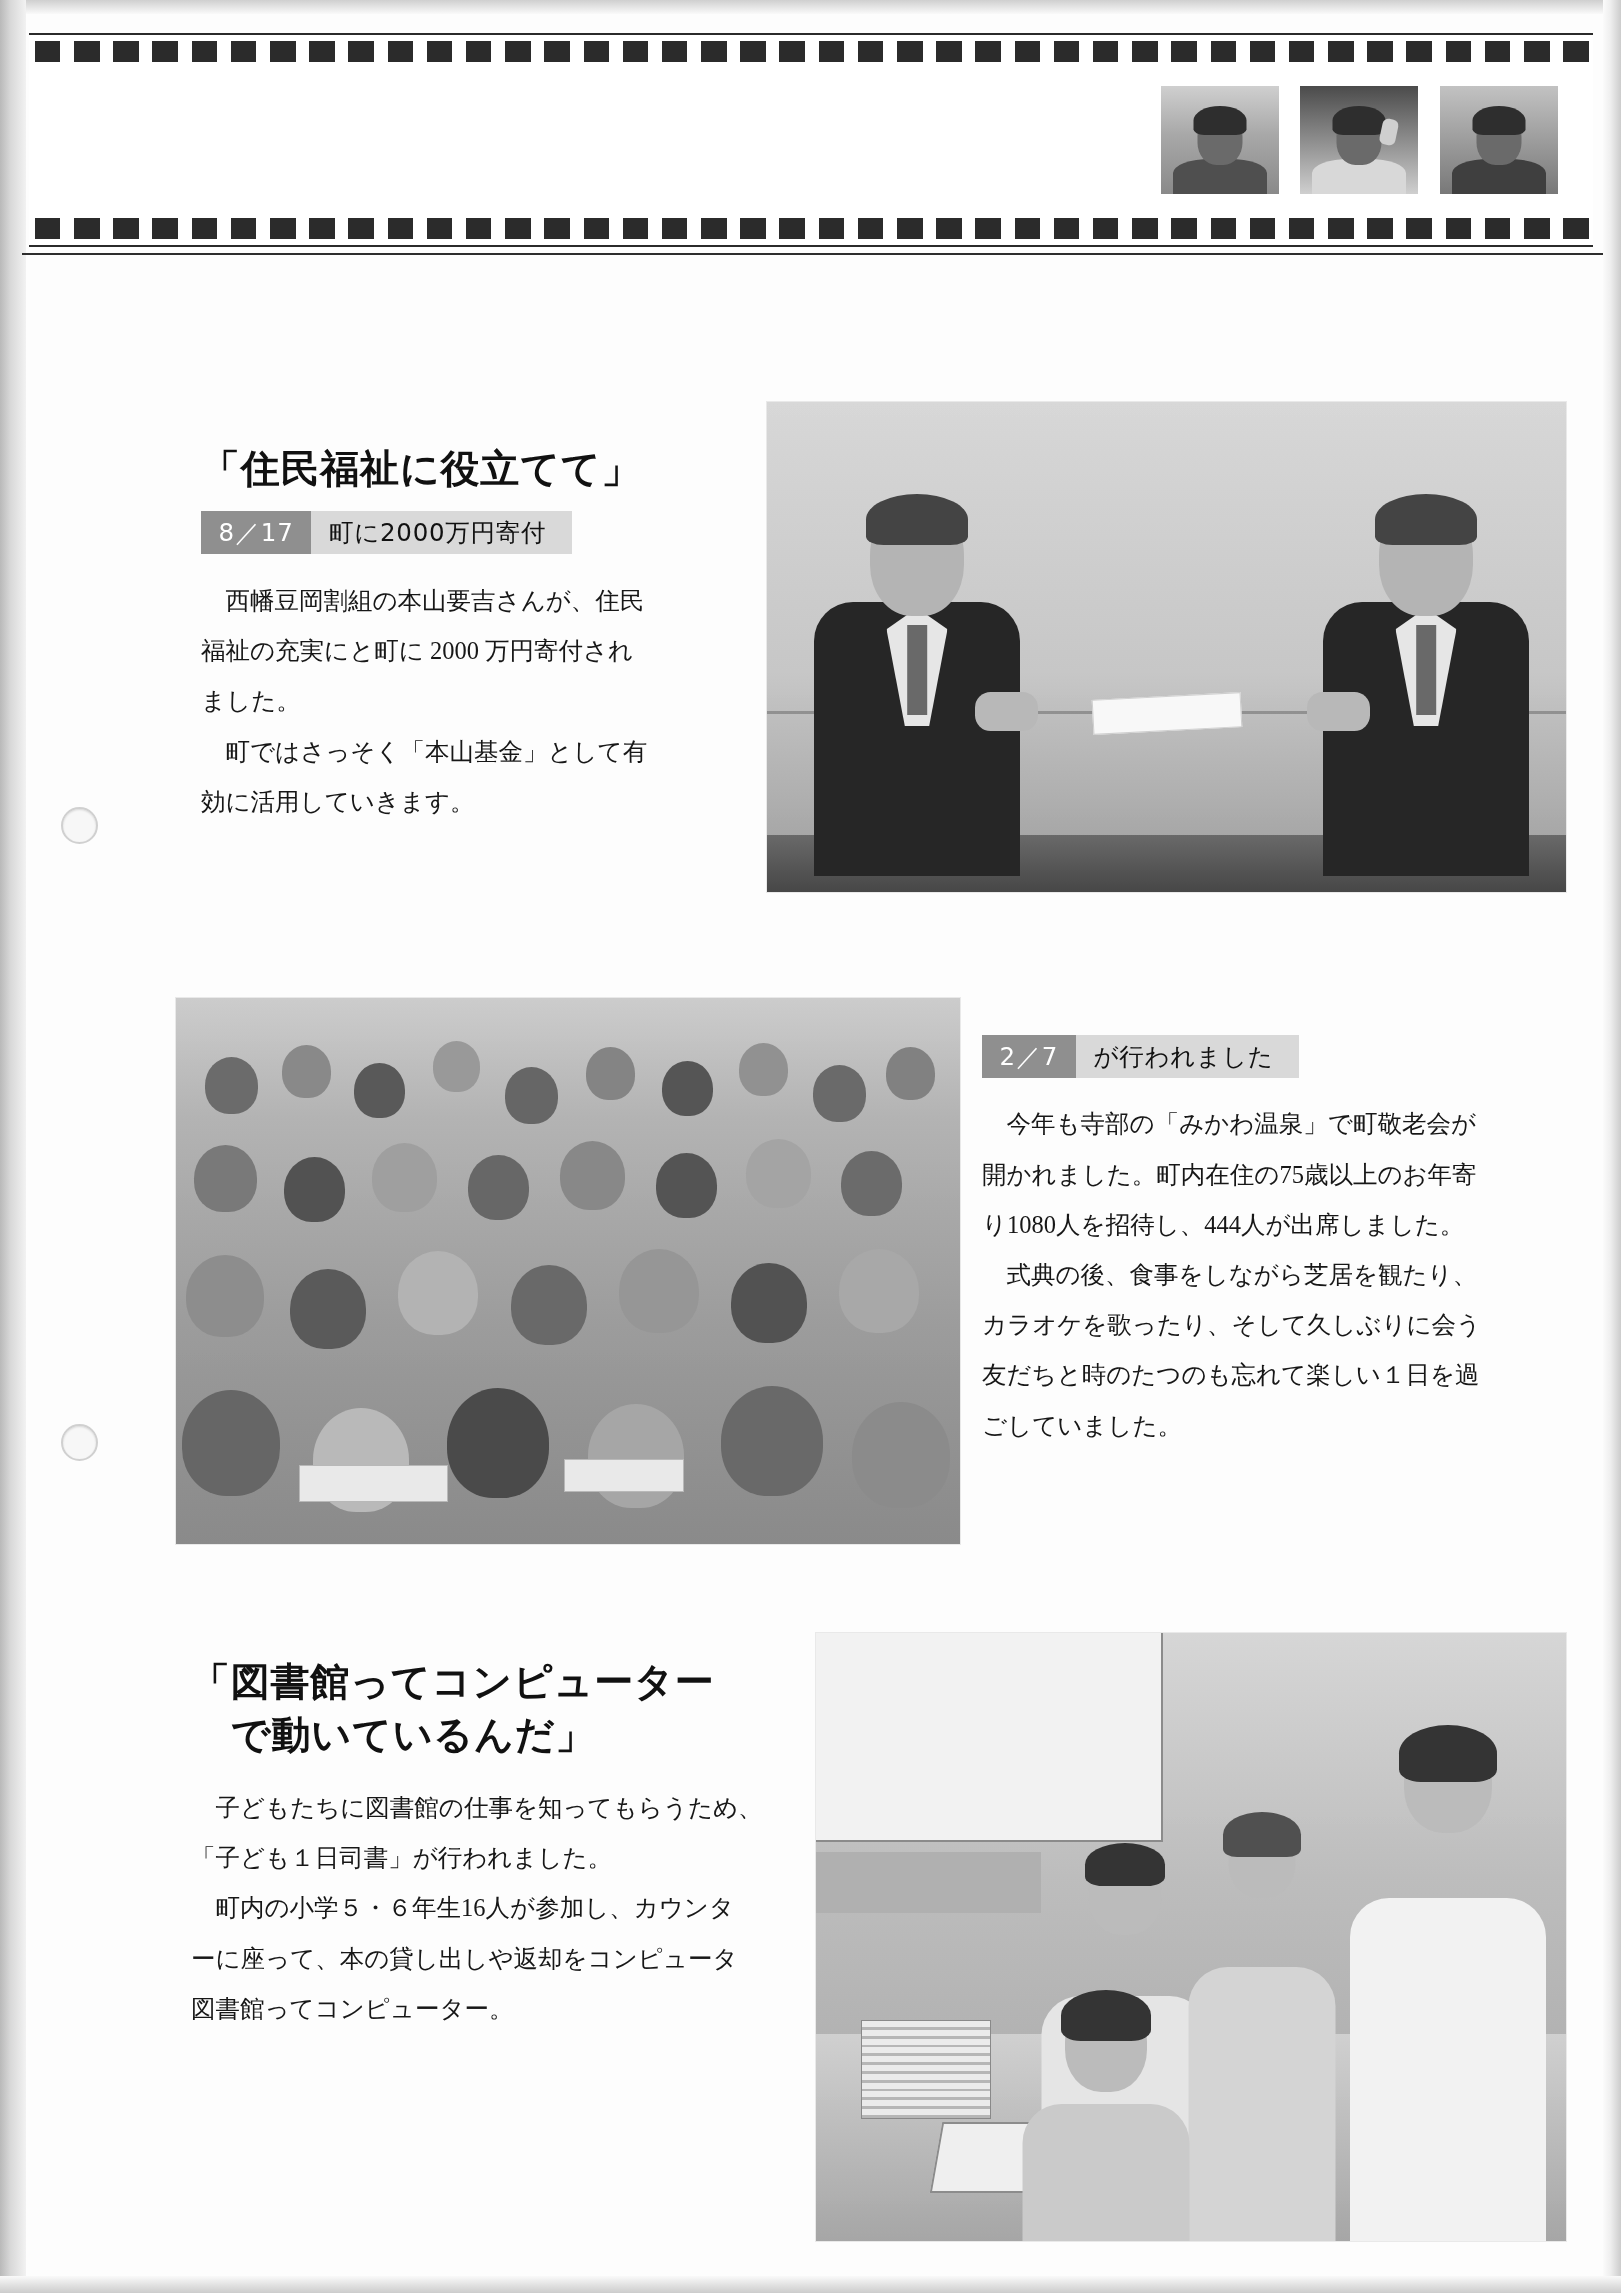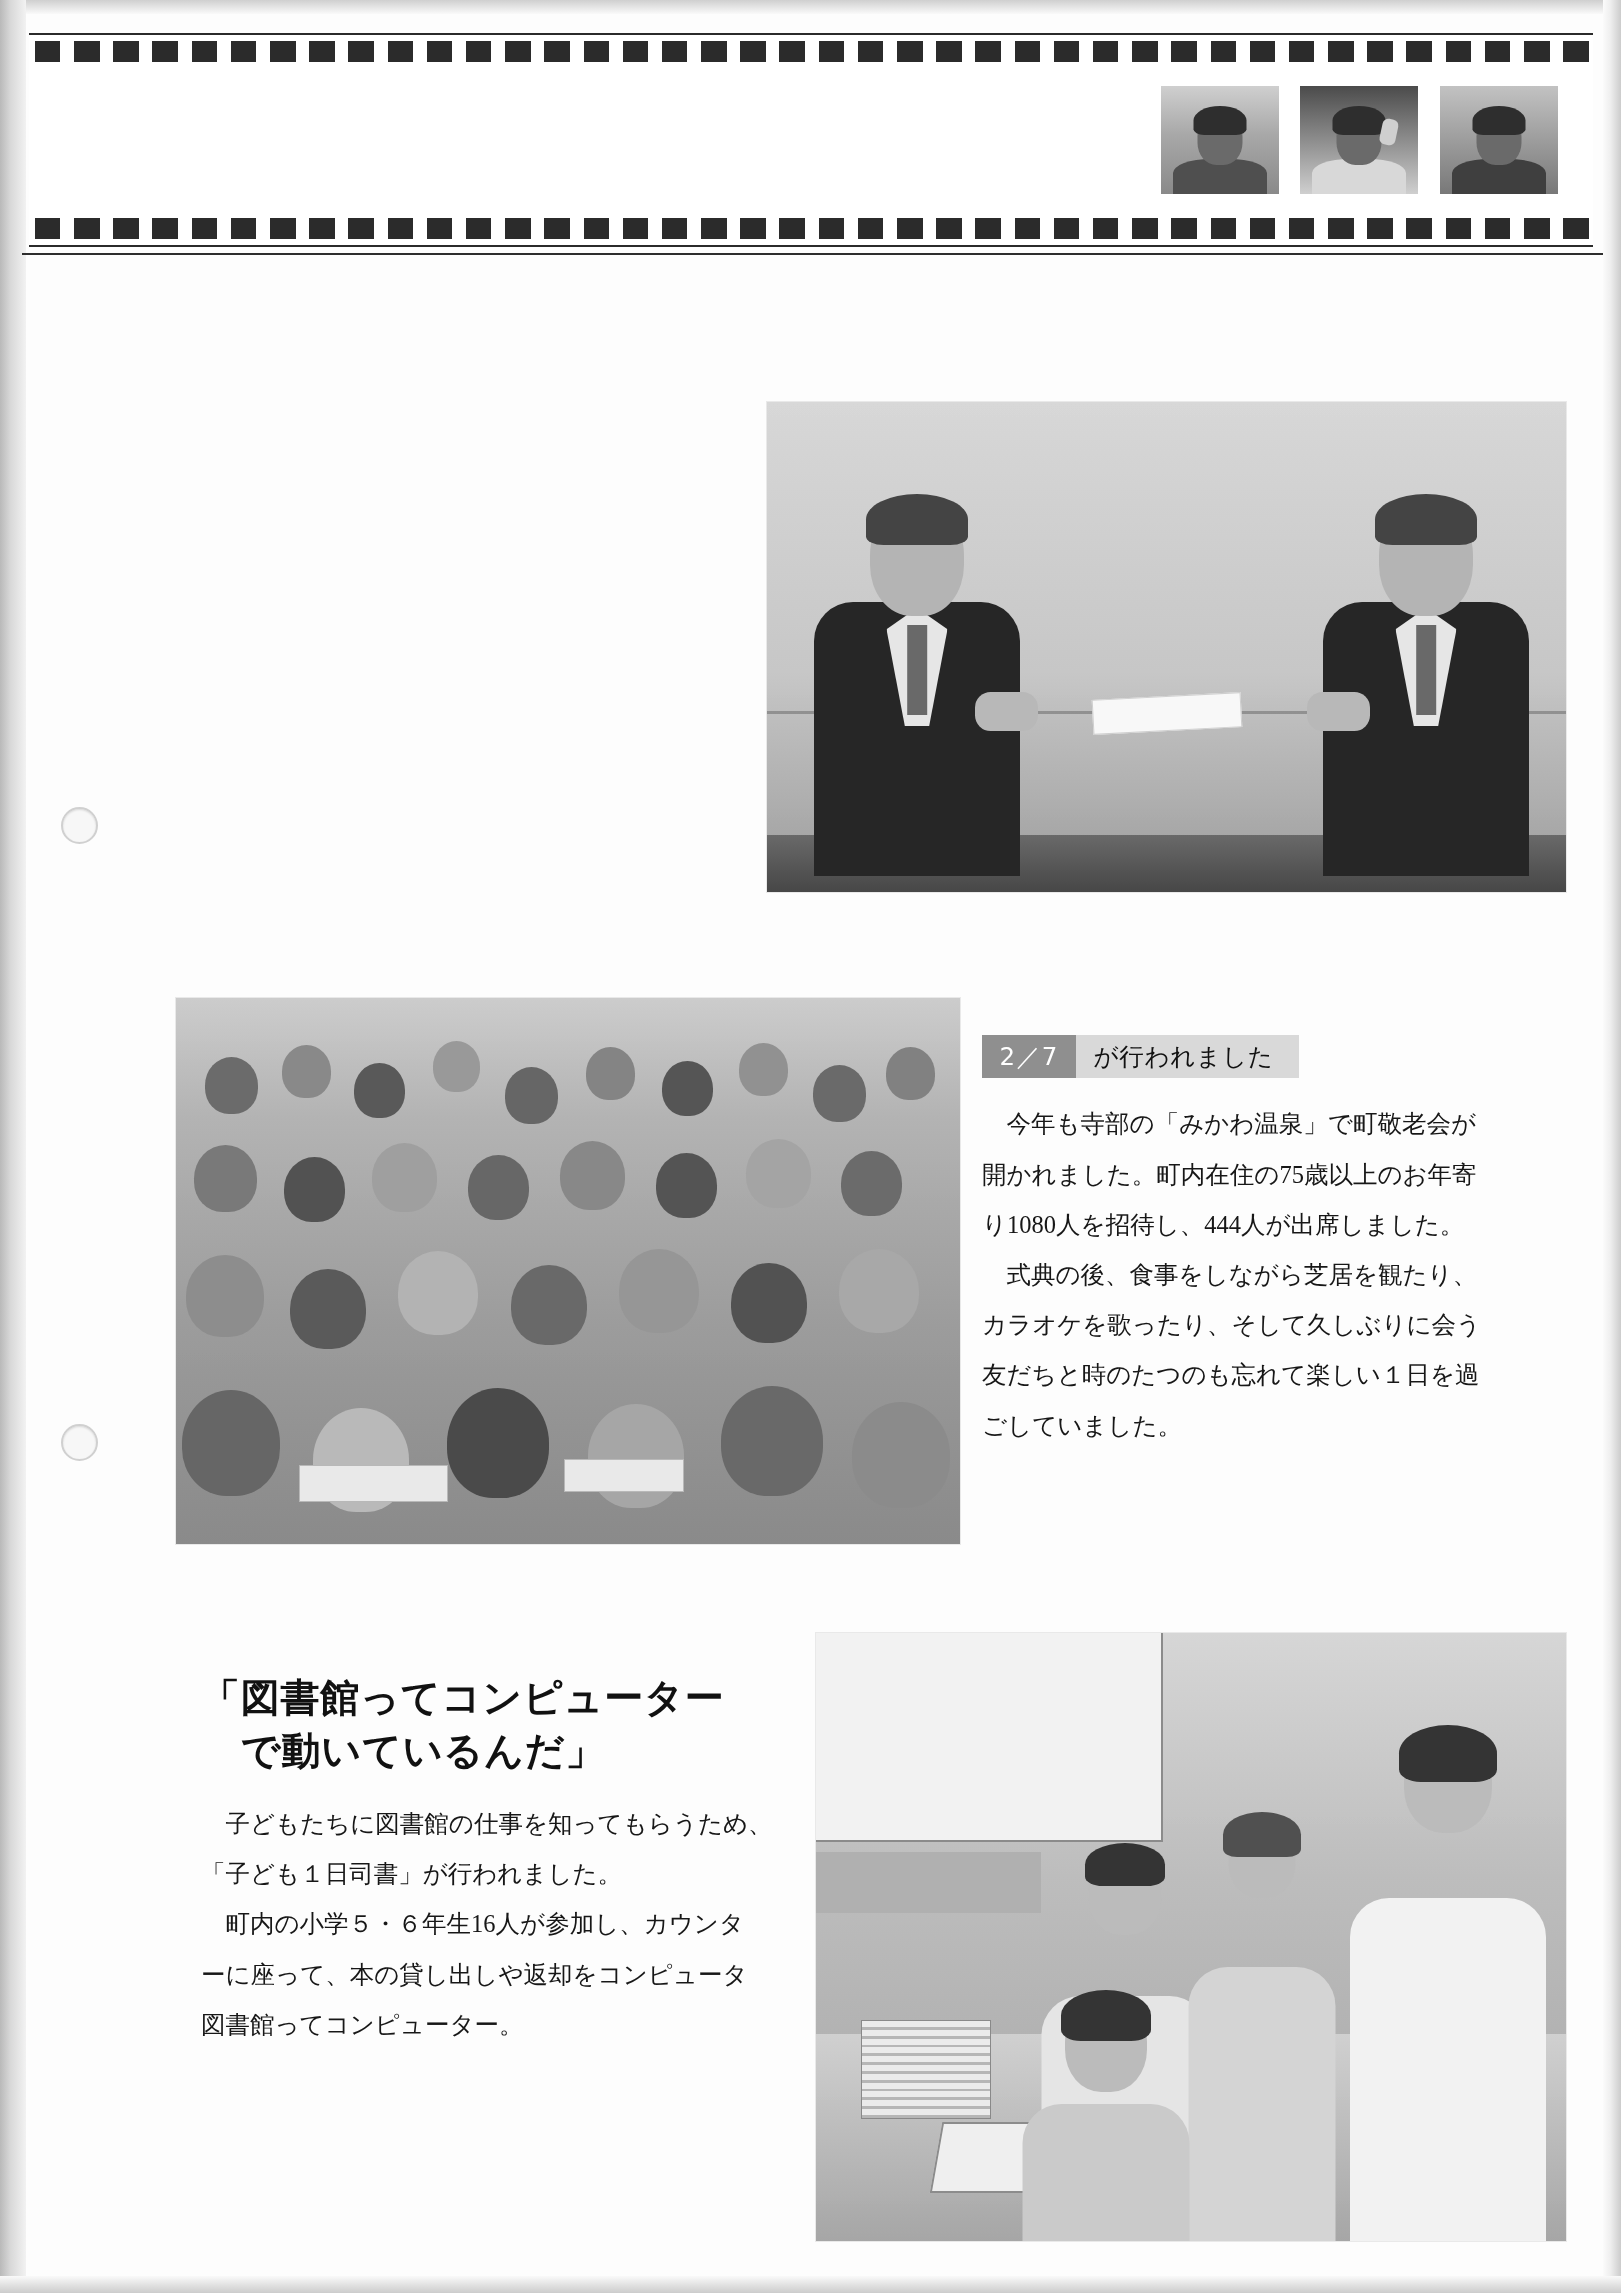--- a/index.html
+++ b/index.html
@@ -508,20 +508,32 @@
         <span class="perf"></span>
       <span class="perf"></span>
         <span class="perf"></span>
         <span class="perf"></span>
         <span class="perf"></span>
     </div>
   </div>
 
   <div class="hr-under-film"></div>
 
+  <div class="article" style="left:201px; top:443px; width:529px;">
+    <div class="headline">「住民福祉に役立てて」</div>
+    <div class="date-bar">
+      <span class="date">8／17</span>
+      <span class="subject">町に2000万円寄付</span>
+    </div>
+    <div class="body-text">　西幡豆岡割組の本山要吉さんが、住民
+福祉の充実にと町に 2000 万円寄付され
+ました。
+　町ではさっそく「本山基金」として有
+効に活用していきます。</div>
+  </div>
 
   <div class="photo photo1 photo-shadow" style="left:767px; top:402px; width:799px; height:490px;">
     <div class="bg"></div>
     <div class="wallline"></div>
     <div class="chair"></div>
     <div class="man manL" style="height:392px;">
       <div class="suit"></div>
         <div class="shirt"></div>
         <div class="tie"></div>
       <div class="head"></div>
@@ -588,21 +600,21 @@
     </div>
     <div class="body-text">　今年も寺部の「みかわ温泉」で町敬老会が
 開かれました。町内在住の75歳以上のお年寄
 り1080人を招待し、444人が出席しました。
 　式典の後、食事をしながら芝居を観たり、
 カラオケを歌ったり、そして久しぶりに会う
 友だちと時のたつのも忘れて楽しい１日を過
 ごしていました。</div>
   </div>
 
-  <div class="article" style="left:201px; top:1656px; width:608px;margin-top:16px;">
+  <div class="article" style="left:191px; top:1656px; width:608px;">
     <div class="headline">「図書館ってコンピューター
 　で動いているんだ」</div>
     <div class="body-text">　子どもたちに図書館の仕事を知ってもらうため、
 「子ども１日司書」が行われました。
 　町内の小学５・６年生16人が参加し、カウンタ
 ーに座って、本の貸し出しや返却をコンピュータ
 図書館ってコンピューター。</div>
   </div>
 
   <div class="photo photo3 photo-shadow" style="left:816px; top:1633px; width:750px; height:608px;">

